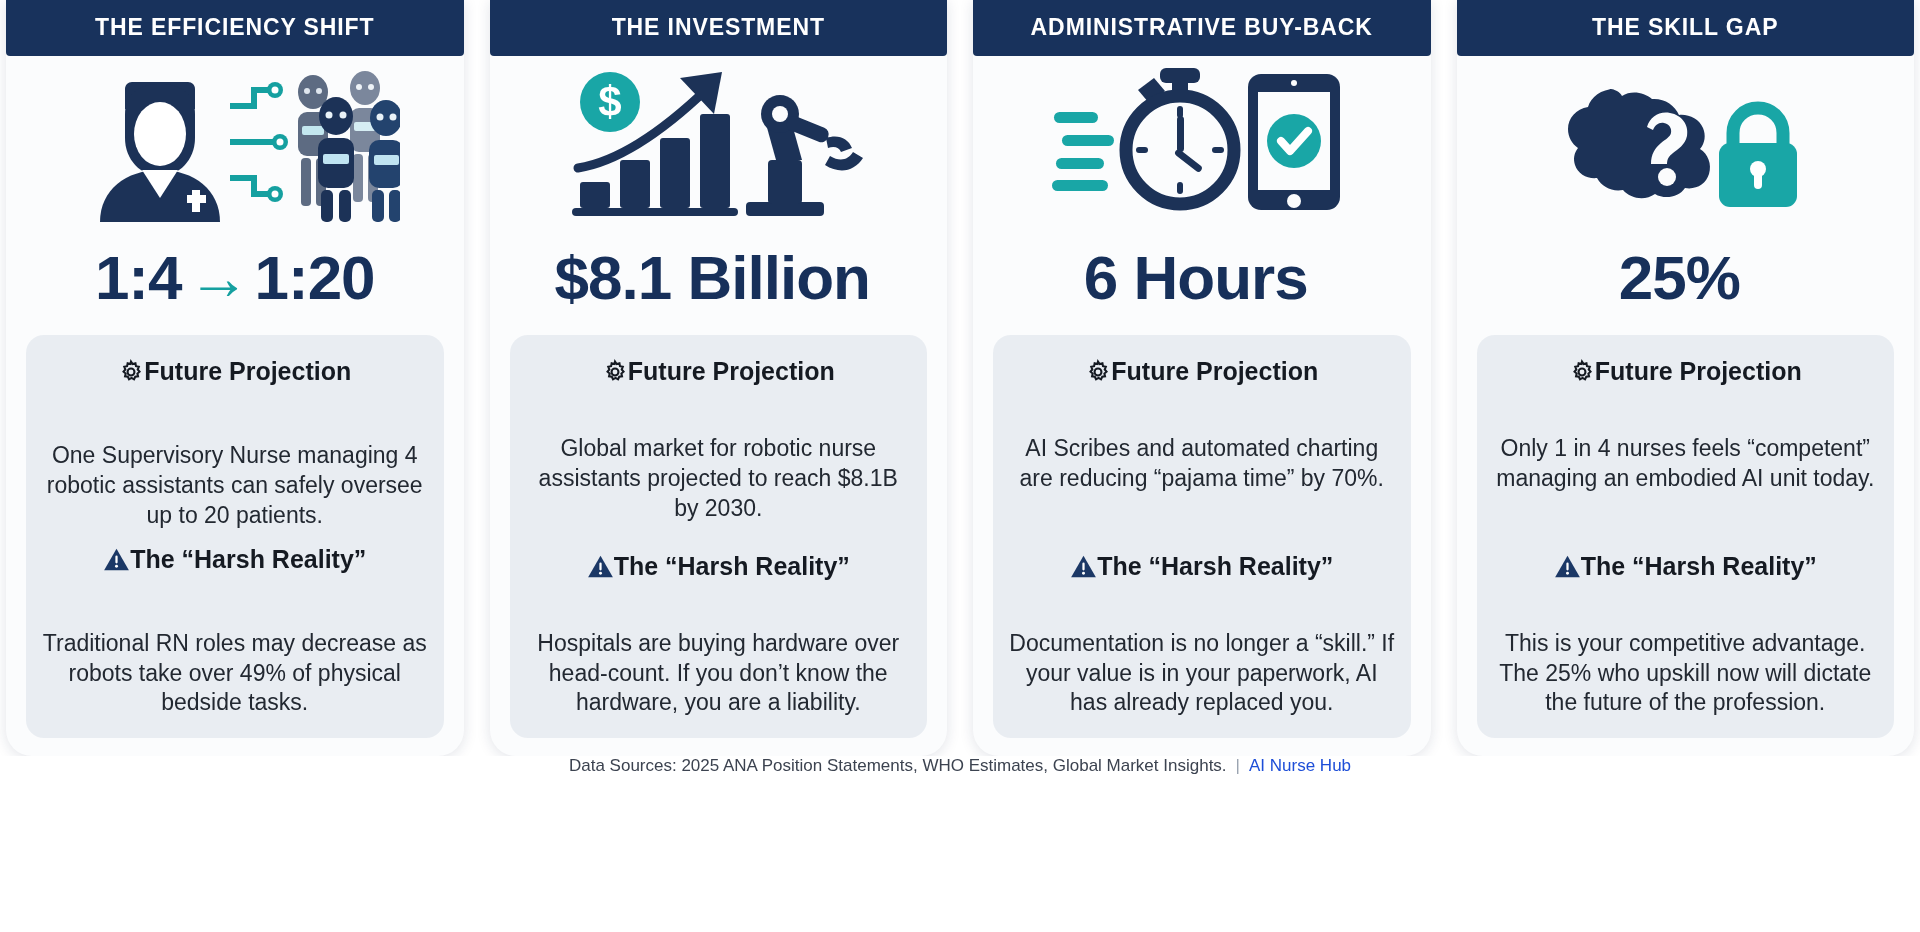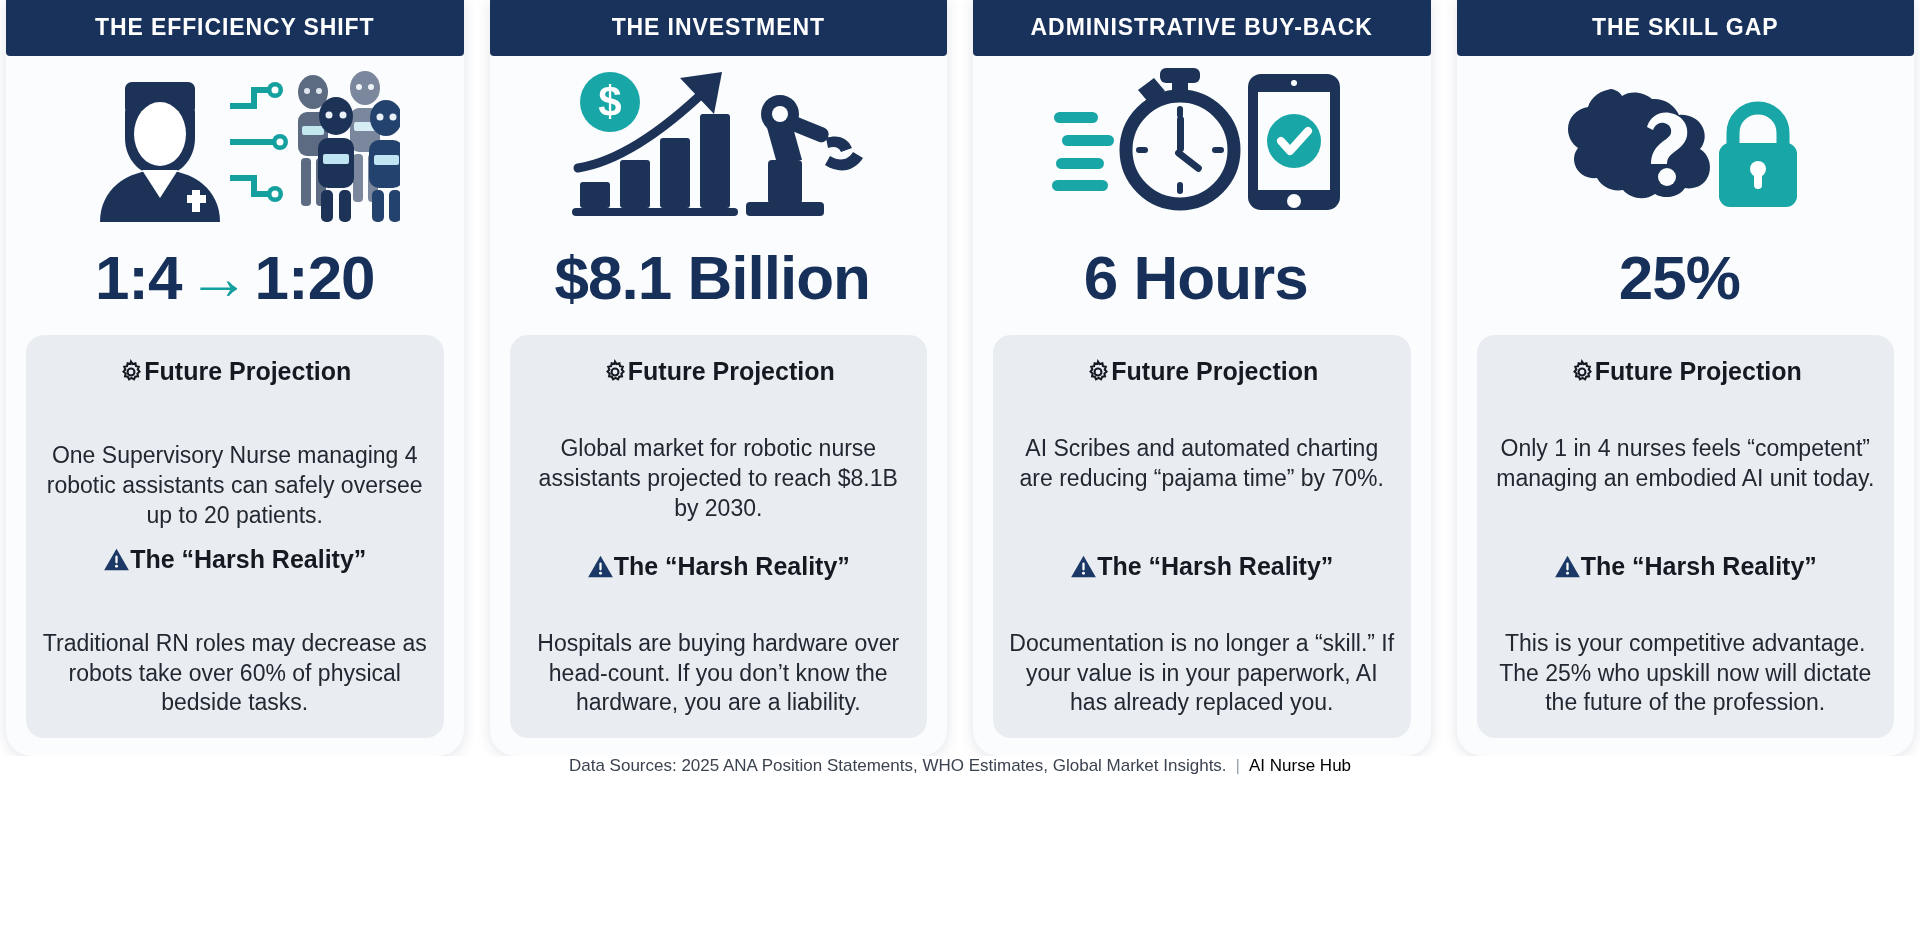--- a/index.html
+++ b/index.html
@@ -92,21 +92,21 @@
   .gear, .warn { flex:0 0 auto; display:block; }
   .footer {
     height:44px;
     display:flex; align-items:center; justify-content:center;
     gap:9px;
     font-size:17px;
     color:#3c4350;
     background:#ffffff;
   }
   .footer .sep { color:#9aa3b0; }
-  .footer .brand { color:#000000; }
+  .footer .brand { color:#1d4ed8; }
 </style>
 </head>
 <body>
 
 <div class="board">
 
   <div class="cards">
 
     <div class="card">
       <div class="card-header">THE EFFICIENCY SHIFT</div>
@@ -189,21 +189,21 @@
           </div>
           <div class="sect-body">One Supervisory Nurse managing 4 robotic assistants can safely oversee up to 20 patients.</div>
           <div class="sect-title second">
             <svg class="warn" width="27" height="25" viewBox="0 0 24 22">
               <path d="M12 1.5L23 20.5H1z" fill="#1b3866"></path>
               <rect x="11" y="7.5" width="2" height="7" rx="1" fill="#fff"></rect>
               <circle cx="12" cy="17" r="1.3" fill="#fff"></circle>
             </svg>
             <span>The “Harsh Reality”</span>
           </div>
-          <div class="sect-body">Traditional RN roles may decrease as robots take over 60% of physical bedside tasks.</div>
+          <div class="sect-body">Traditional RN roles may decrease as robots take over 49% of physical bedside tasks.</div>
         </div>
       </div>
     </div>
 
     <div class="card">
       <div class="card-header">THE INVESTMENT</div>
       <div class="card-body">
         <div class="icon-row">
           <svg width="300" height="160" viewBox="0 0 300 160">
             <circle cx="42" cy="40" r="30" fill="#19a6a6"></circle>

